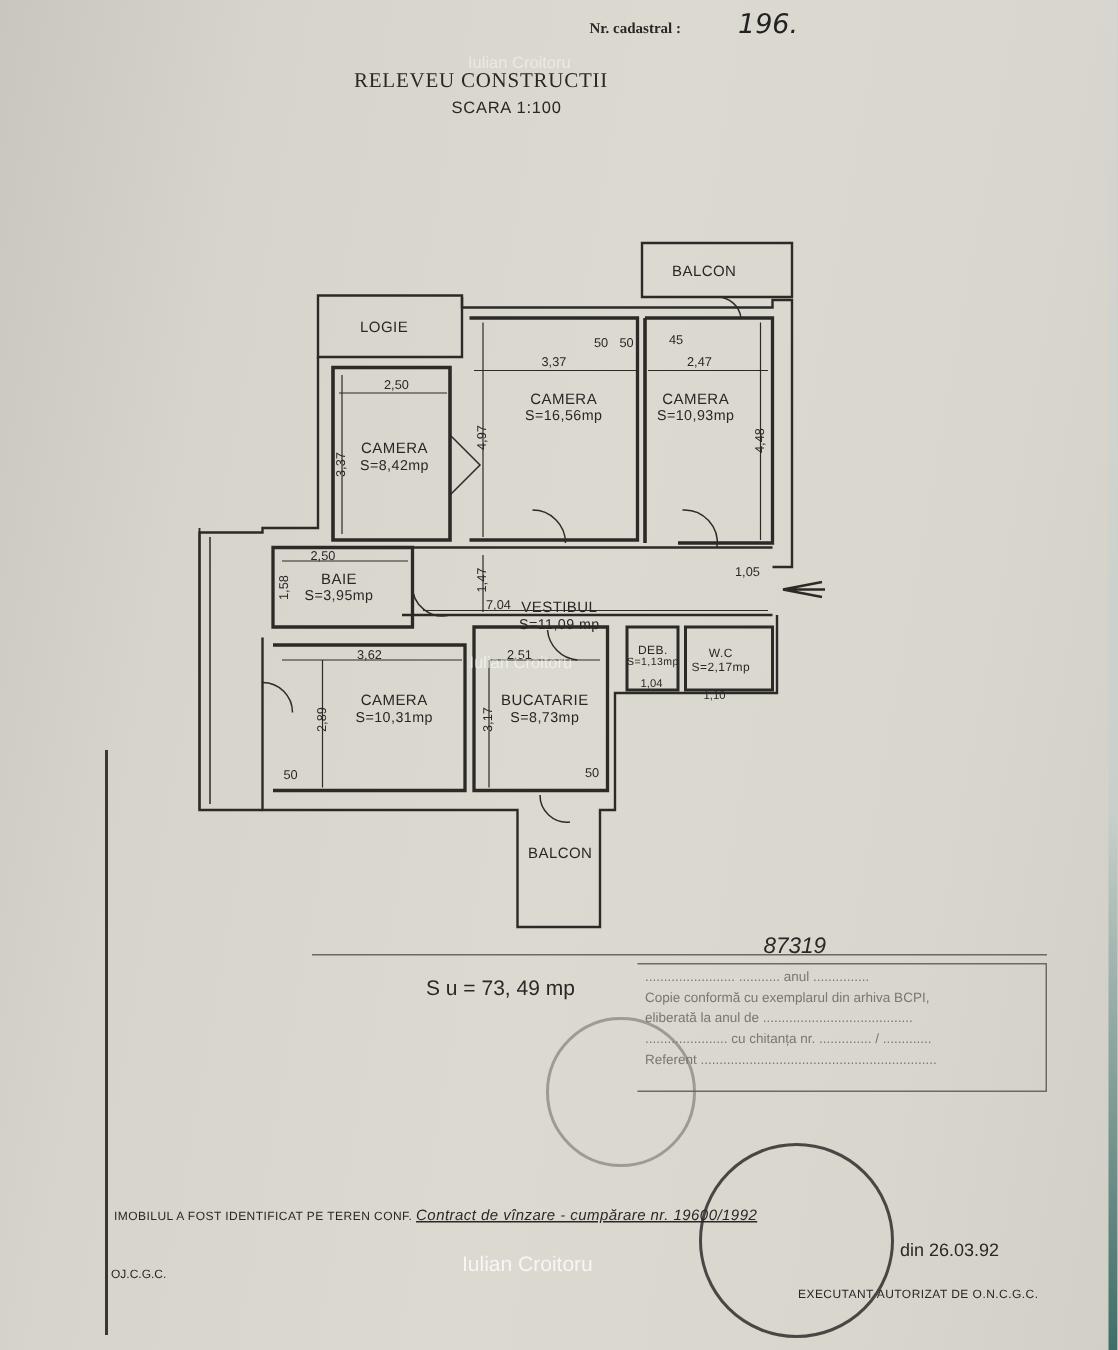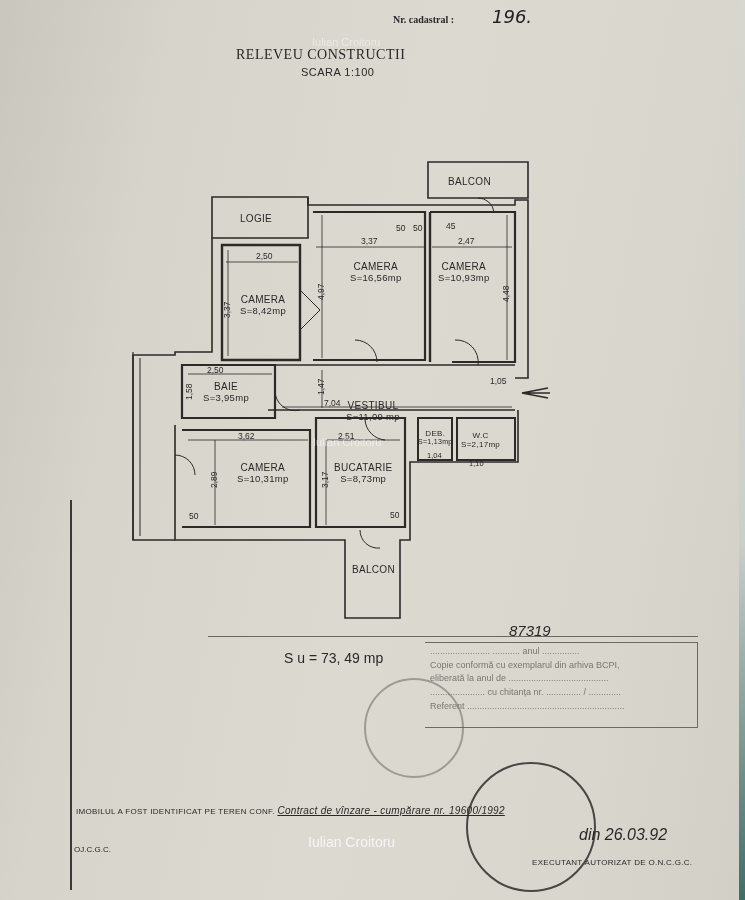--- a/index.html
+++ b/index.html
@@ -37,21 +37,21 @@
   }
   .stamp-line { position: absolute; font-size: 9px; color: #7a7770; white-space: nowrap; }
   .seal {
     position: absolute; border: 2px solid #6b6862; border-radius: 50%; opacity: 0.55;
   }
   .seal2 { border-color: #2f2d2a; opacity: 0.85; }
   .footer1 { left: 76px; top: 805px; font-size: 8px; letter-spacing: 0.3px; }
   .footer1 .hand { font-style: italic; font-size: 10px; text-decoration: underline; }
   .footer2 { left: 74px; top: 845px; font-size: 8px; }
   .footer3 { left: 532px; top: 858px; font-size: 8px; letter-spacing: 0.3px; }
-  .date2 { left: 579px; top: 826px; font-size: 16px; font-style: italic; }
+  .date2 { left: 600px; top: 826px; font-size: 12px; }
   .watermark { position: absolute; color: rgba(255,255,255,0.75); font-size: 14px; white-space: nowrap; }
   .wm1 { left: 308px; top: 834px; }
   .wm2 { left: 313px; top: 436px; font-size: 11px; color: rgba(255,255,255,0.55); }
   .wm3 { left: 312px; top: 36px; font-size: 11px; color: rgba(255,255,255,0.45); }
 </style>
 </head>
 <body>
 
 <div class="paper"></div>
 <div class="edge-right"></div>

